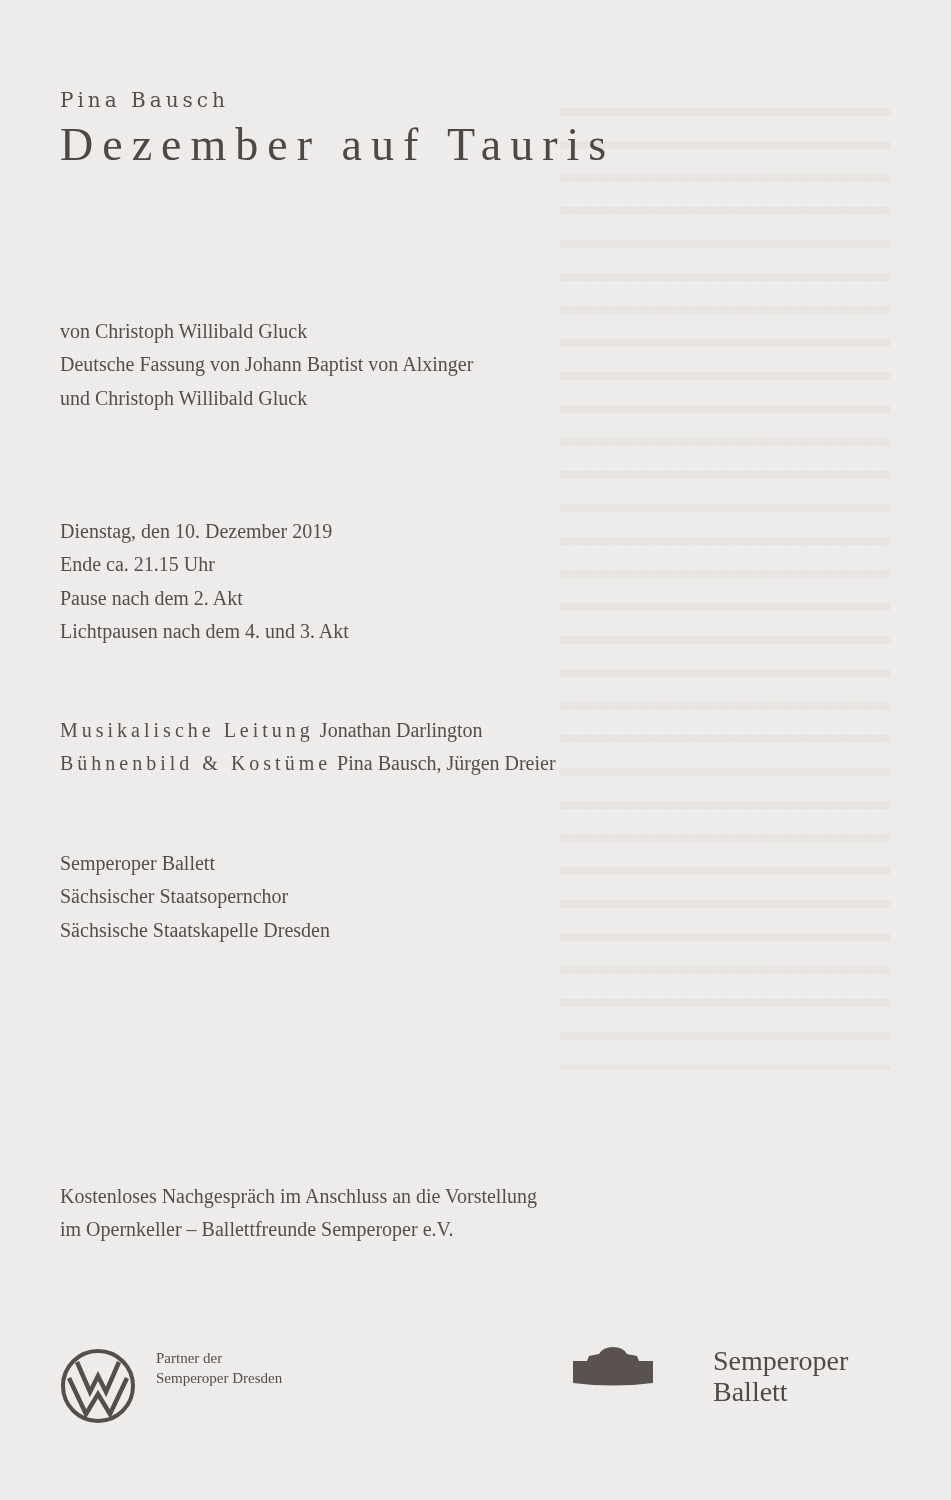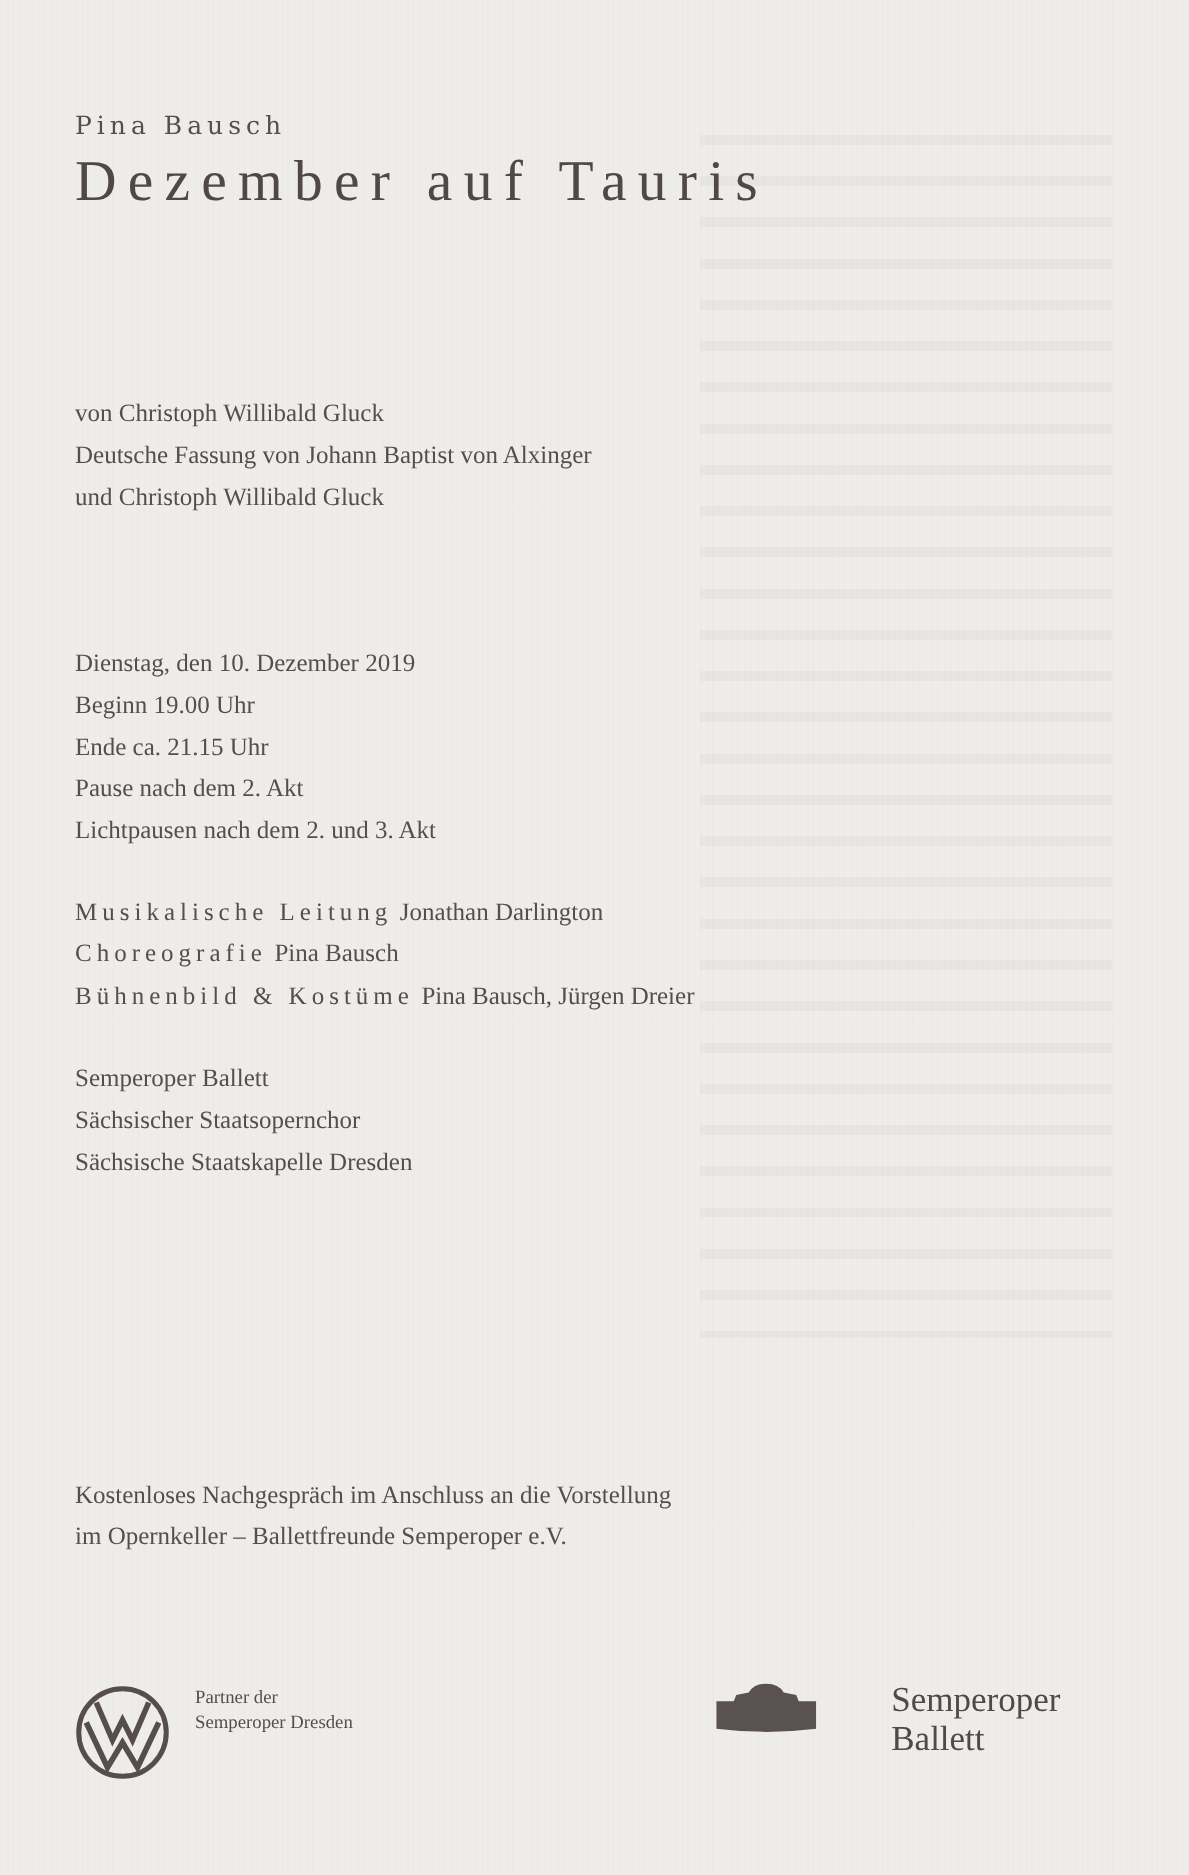--- a/index.html
+++ b/index.html
@@ -62,32 +62,28 @@
   <h1 class="block title">Dezember auf Tauris</h1>
 
   <div class="block lines work">
     <span class="line">von Christoph Willibald Gluck</span>
     <span class="line">Deutsche Fassung von Johann Baptist von Alxinger</span>
     <span class="line">und Christoph Willibald Gluck</span>
   </div>
 
   <div class="block lines dates">
     <span class="line">Dienstag, den 10. Dezember 2019</span>
-    <span class="line">Beginn 19.00 Uhr</span>
     <span class="line">Ende ca. 21.15 Uhr</span>
     <span class="line">Pause nach dem 2. Akt</span>
-    <span class="line">Lichtpausen nach dem 2. und 3. Akt</span>
+    <span class="line">Lichtpausen nach dem 4. und 3. Akt</span>
   </div>
 
   <div class="block lines credits">
     <span class="line">
       <span class="role">Musikalische Leitung</span><span>Jonathan Darlington</span>
-    </span>
-    <span class="line">
-      <span class="role">Choreografie</span><span>Pina Bausch</span>
     </span>
     <span class="line">
       <span class="role">Bühnenbild &amp; Kostüme</span><span>Pina Bausch, Jürgen Dreier</span>
     </span>
   </div>
 
   <div class="block lines talk">
     <span class="line">Kostenloses Nachgespräch im Anschluss an die Vorstellung</span>
     <span class="line">im Opernkeller – Ballettfreunde Semperoper e.V.</span>
   </div>

